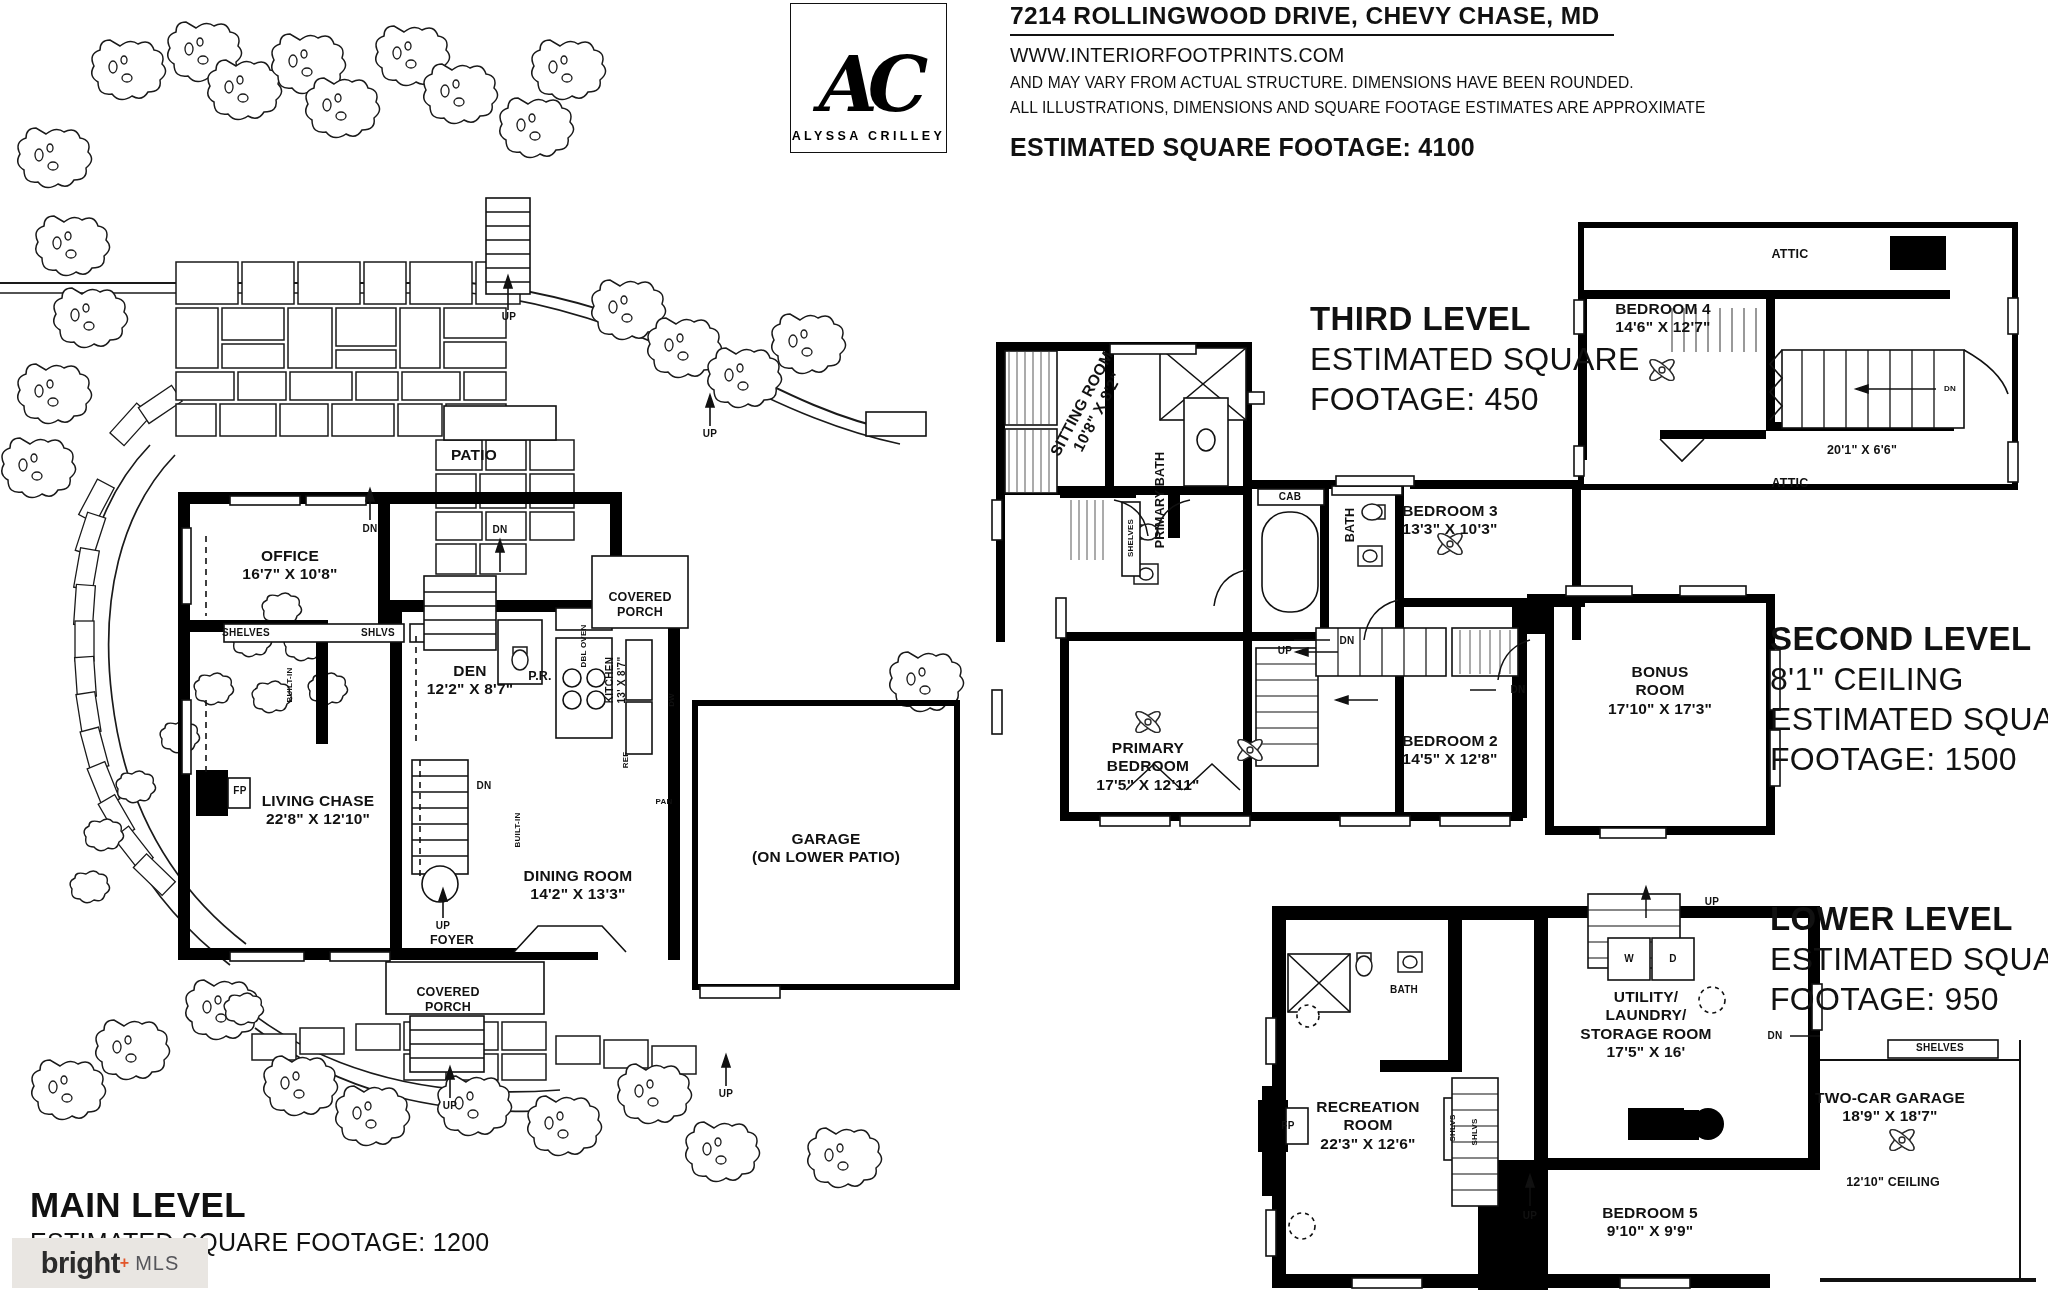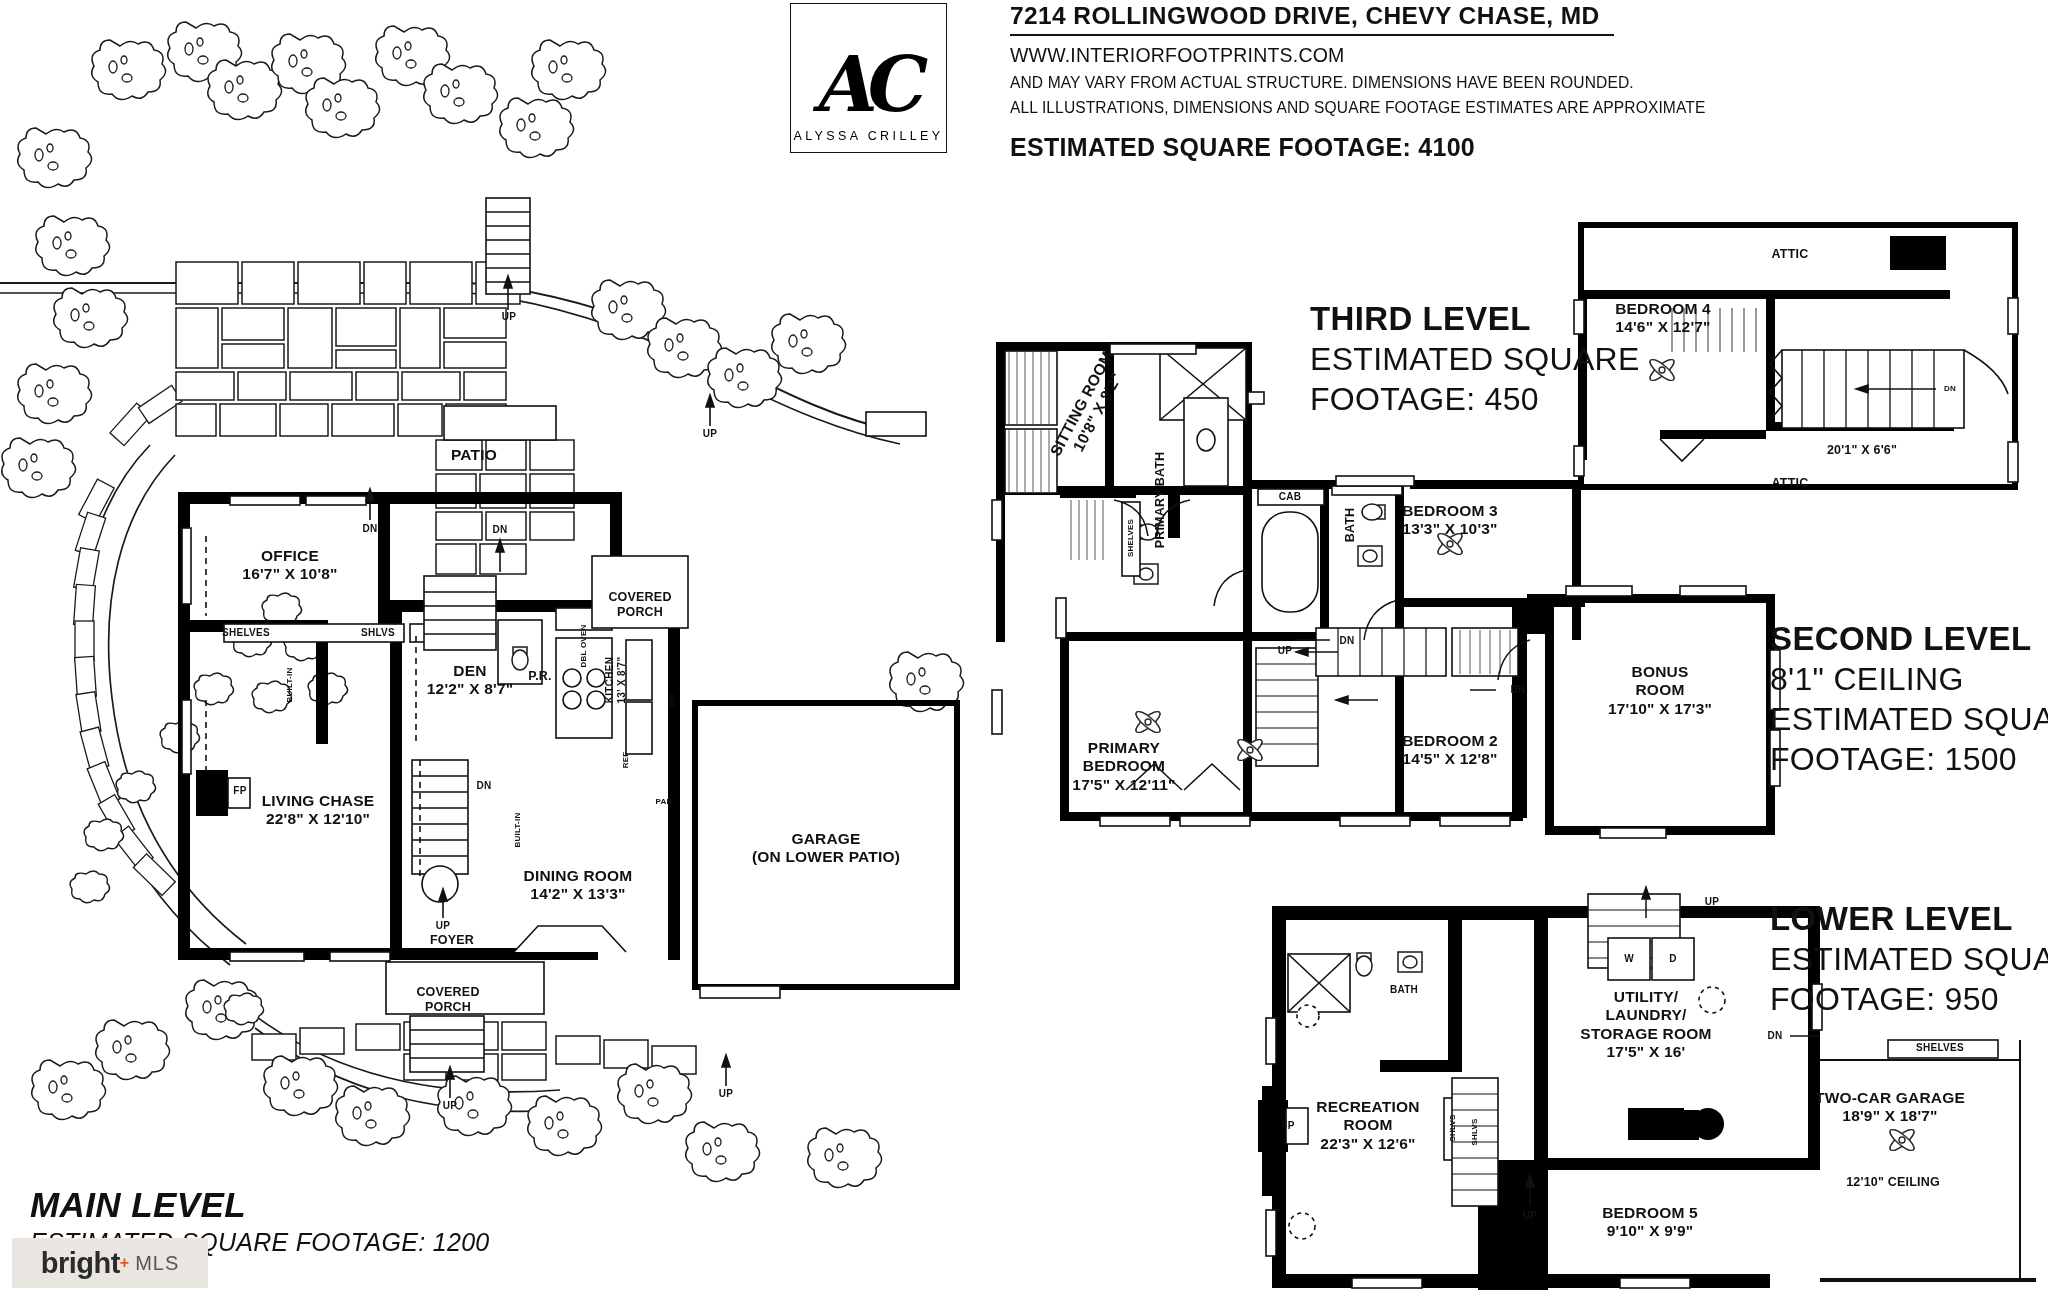--- a/index.html
+++ b/index.html
@@ -14,41 +14,41 @@
   .logo-box{
     position:absolute;left:790px;top:3px;width:155px;height:148px;
     border:1.6px solid #111;background:#fff;
     display:flex;flex-direction:column;align-items:center;justify-content:flex-end;
   }
   .logo-mark{
     font-family:"DejaVu Serif", serif;font-style:italic;font-weight:700;
     font-size:76px;line-height:1;letter-spacing:-10px;margin-bottom:6px;color:#000;
   }
   .logo-name{
-    font-size:12.5px;letter-spacing:3.4px;font-weight:400;margin-bottom:9px;color:#000;
+    font-size:12.5px;letter-spacing:3.4px;font-weight:700;margin-bottom:9px;color:#000;
   }
 
   .hdr{position:absolute;left:1010px;top:2px;width:920px;}
   .hdr-title{
     font-size:24.5px;font-weight:700;letter-spacing:.4px;
     padding-bottom:4px;border-bottom:2.4px solid #111;display:inline-block;
     padding-right:14px;
   }
   .hdr-line{font-size:19.5px;margin-top:8px;letter-spacing:.2px;}
   .hdr-small{font-size:15.6px;margin-top:7px;letter-spacing:.1px;}
   .hdr-sqft{font-size:25px;font-weight:700;margin-top:16px;letter-spacing:.3px;}
 
   
   .lvl{position:absolute;}
   .lvl .t1{font-size:33px;font-weight:700;letter-spacing:.4px;white-space:nowrap;}
   .lvl .t2{font-size:32px;letter-spacing:.3px;white-space:nowrap;margin-top:3px;}
   #lvl-third{left:1310px;top:300px;}
   #lvl-second{left:1770px;top:620px;}
   #lvl-lower{left:1770px;top:900px;}
-  #lvl-main{left:30px;top:1185px;font-style:italic;}
+  #lvl-main{left:30px;top:1185px;}
   #lvl-main .t1{font-size:35px;}
   #lvl-main .t2{font-size:25px;}
 
   
   .rl{position:absolute;text-align:center;line-height:1.18;white-space:nowrap;
       font-size:15.5px;font-weight:700;letter-spacing:.2px;transform:translate(-50%,-50%);}
   .rl .d{font-weight:700;font-size:15.5px;}
   .rl.sm{font-size:12.5px;}
   .rl.xs{font-size:10px;font-weight:700;letter-spacing:.3px;}
   .rl.tiny{font-size:8px;font-weight:700;letter-spacing:.2px;}
@@ -789,21 +789,21 @@
     </div>
 
   <div class="rl xs" style="left:1290px;top:497px">
     <div>CAB</div>
     </div>
 
   <div class="rl sm rot90" style="left:1350px;top:525px">
     <div>BATH</div>
     </div>
 
-  <div class="rl" style="left:1124px;top:766px">
+  <div class="rl" style="left:1148px;top:766px">
     <div>PRIMARY</div>
     <div>BEDROOM</div>
     <div class="d">17'5" X 12'11"</div>
     </div>
 
   <div class="rl" style="left:1450px;top:520px">
     <div>BEDROOM 3</div>
     <div class="d">13'3" X 10'3"</div>
     </div>
 

